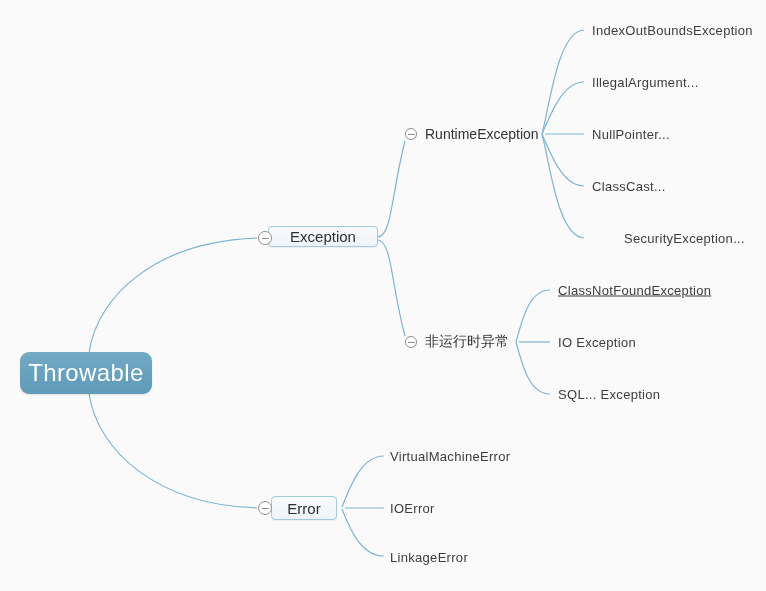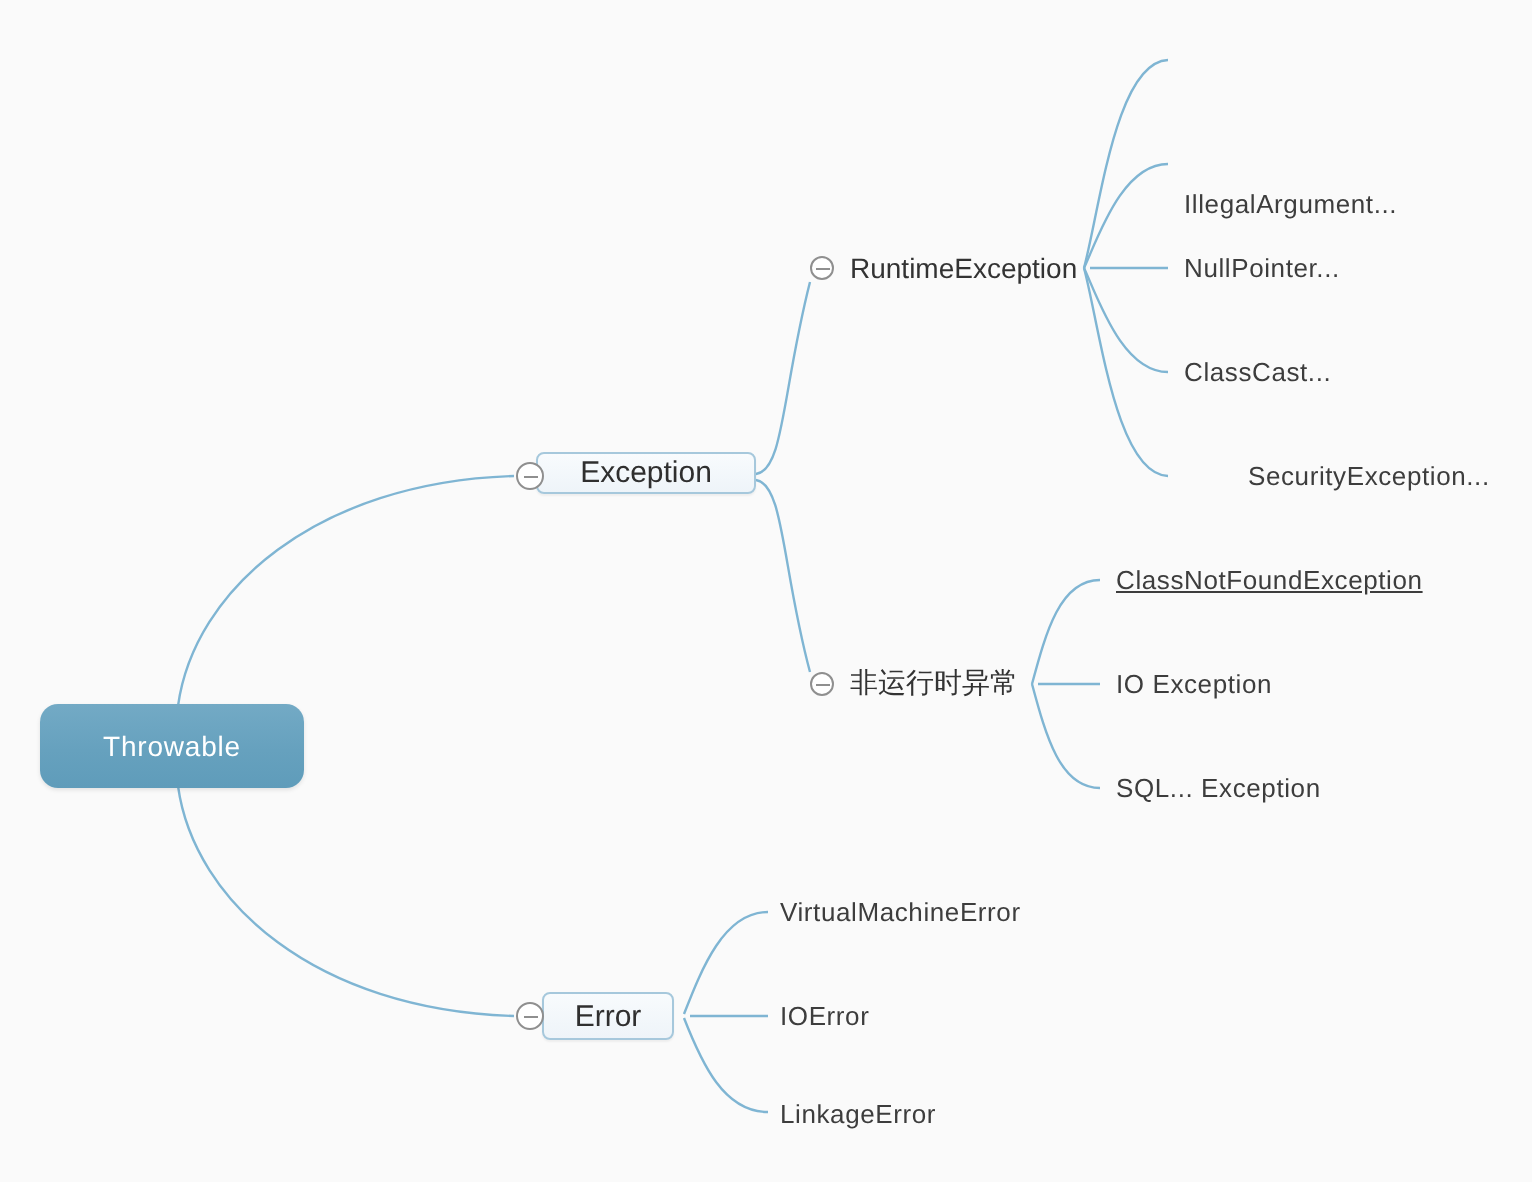--- a/index.html
+++ b/index.html
@@ -11,21 +11,21 @@
   }
   .stage { position: relative; width: 766px; height: 591px; }
 
   svg.connectors { position: absolute; left: 0; top: 0; }
   svg.connectors path { fill: none; stroke: #7fb5d3; stroke-width: 1.2; }
 
   .root-box {
     position: absolute; left: 20px; top: 352px; width: 132px; height: 42px;
     background: linear-gradient(180deg, #73aac5 0%, #66a1be 55%, #5f9cba 100%);
     border-radius: 9px;
-    color: #ffffff; font-size: 14px; letter-spacing: 0.4px;
+    color: #ffffff; font-size: 24px; letter-spacing: 0.4px;
     display: flex; align-items: center; justify-content: center;
     box-shadow: 0 1px 2px rgba(0,0,0,0.10);
     cursor: default;
   }
 
   .node-box {
     position: absolute;
     background: linear-gradient(180deg, #f8fbfd 0%, #eef4f9 100%);
     border: 1px solid #a6c8dc; border-radius: 4px;
     color: #2f2f2f; font-size: 15px;
@@ -98,21 +98,22 @@
   <div class="collapse collapse-sm c-runtime">
     <span class="minus"></span>
   </div>
   <div class="collapse collapse-sm c-nonrt">
     <span class="minus"></span>
   </div>
 
   <div class="branch-label" style="left:425px; top:134px;">RuntimeException</div>
   <div class="branch-label" style="left:425px; top:342px;">非运行时异常</div>
 
-  <div class="leaf" style="left:592px; top:82px;margin-top:20px;">IllegalArgument...</div>
+  <div class="leaf" style="left:592px; top:30px;">IndexOutBoundsException</div>
+  <div class="leaf" style="left:592px; top:82px;">IllegalArgument...</div>
   <div class="leaf" style="left:592px; top:134px;">NullPointer...</div>
   <div class="leaf" style="left:592px; top:186px;">ClassCast...</div>
   <div class="leaf" style="left:624px; top:238px;">SecurityException...</div>
 
   <div class="leaf" style="left:558px; top:290px;text-decoration:underline;">ClassNotFoundException</div>
   <div class="leaf" style="left:558px; top:342px;">IO Exception</div>
   <div class="leaf" style="left:558px; top:394px;">SQL... Exception</div>
 
   <div class="leaf" style="left:390px; top:456px;">VirtualMachineError</div>
   <div class="leaf" style="left:390px; top:508px;">IOError</div>

